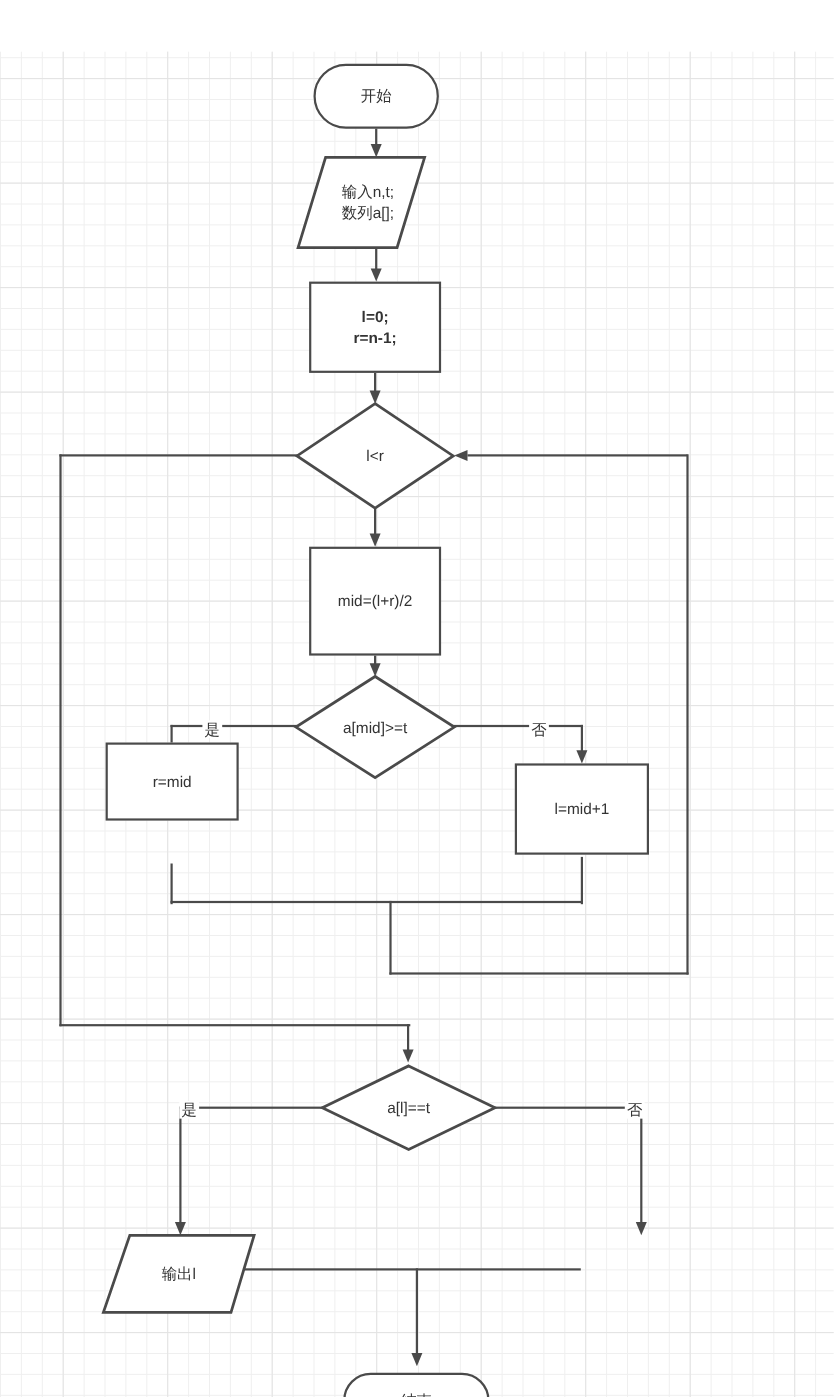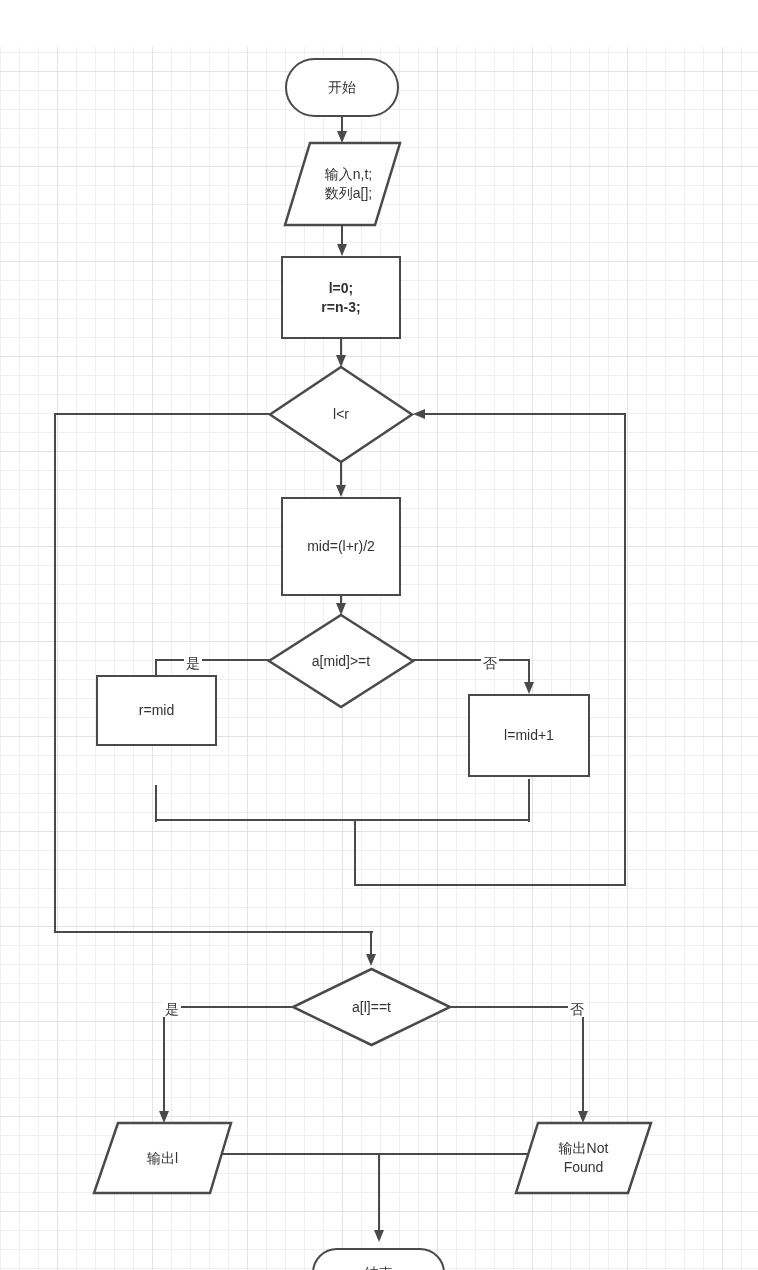--- a/index.html
+++ b/index.html
@@ -48,31 +48,31 @@
 </style>
 </head>
 <body>
 
 <div class="canvas">
 
   <div class="shape terminator" style="left:285px;top:11px;width:114px;height:59px;">
     <span>开始</span>
   </div>
 
-  <div class="poly" style="left:285px;top:96px;width:115px;height:82px;padding-left:12px;">
+  <div class="poly" style="left:271px;top:96px;width:115px;height:82px;padding-left:12px;">
     <svg width="115" height="82">
       <polygon points="25,0 115,0 90,82 0,82"></polygon>
     </svg>
     <span>输入n,t;</span>
     <span>数列a[];</span>
   </div>
 
   <div class="shape" style="left:281px;top:209px;width:120px;height:83px;font-weight:bold;">
     <span>l=0;</span>
-    <span>r=n-3;</span>
+    <span>r=n-1;</span>
   </div>
 
   <div class="poly" style="left:270px;top:320px;width:142px;height:95px;">
     <svg width="142" height="95">
       <polygon points="71,0 142,47.5 71,95 0,47.5"></polygon>
     </svg>
     <span>l&lt;r</span>
   </div>
 
   <div class="shape" style="left:281px;top:450px;width:120px;height:99px;">
@@ -101,27 +101,20 @@
     <span>输出l</span>
   </div>
 
   <div class="poly" style="left:293px;top:922px;width:157px;height:76px;">
     <svg width="157" height="76">
       <polygon points="78.5,0 157,38 78.5,76 0,38"></polygon>
     </svg>
     <span>a[l]==t</span>
   </div>
 
-  <div class="poly" style="left:516px;top:1076px;width:135px;height:70px;">
-    <svg width="135" height="70">
-      <polygon points="22,0 135,0 112,70 0,70"></polygon>
-    </svg>
-    <span>输出Not</span>
-    <span>Found</span>
-  </div>
 
   <div class="shape terminator" style="left:312px;top:1201px;width:133px;height:50px;border-radius:25px;">
     <span>结束</span>
   </div>
 
   <div class="seg v" style="left:340.75px;top:70px;height:15px;"></div>
   <div class="arr down" style="left:336.5px;top:84px;"></div>
 
   <div class="seg v" style="left:340.75px;top:178px;height:20px;"></div>
   <div class="arr down" style="left:336.5px;top:197px;"></div>

